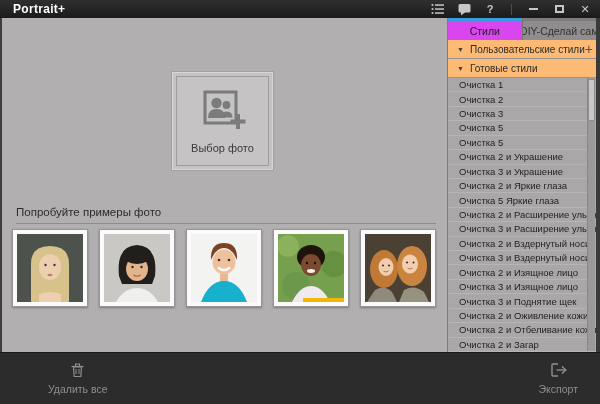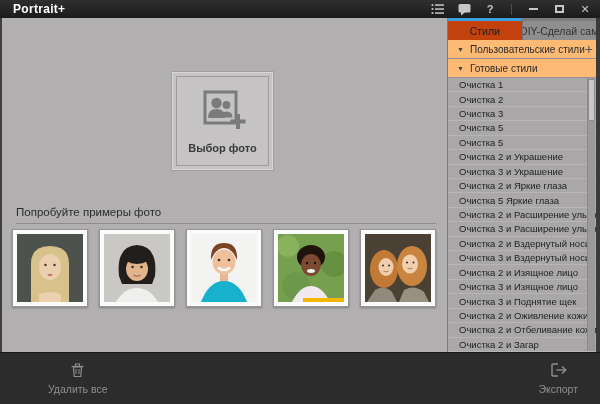--- a/index.html
+++ b/index.html
@@ -19,37 +19,37 @@
   .max-shape { width:9px; height:8px; border:2px solid #c6c6c6; }
 
   
   .content { flex:1 1 auto; display:flex; min-height:0; border-left:2px solid #3e3e3e; border-right:4px solid #3a3a3a; }
 
   
   .main { position:relative; width:445px; flex:0 0 445px; background:#b1afaf; }
   .choose-btn { position:absolute; left:170px; top:54px; width:101px; height:98px;
                 background:#c5c3c3; border:1px solid #d8d7d7; box-shadow:0 0 0 1px #a2a0a0; cursor:pointer; }
   .choose-inner { position:absolute; inset:3px; border:1px solid #9d9b9b; display:flex; flex-direction:column;
-                  align-items:center; justify-content:center; gap:5px;font-weight:bold; }
+                  align-items:center; justify-content:center; gap:5px; }
   .choose-label { font-size:11px; color:#3a3a3a; }
 
   .samples-title { position:absolute; left:14px; top:188px; font-size:11.5px; color:#2c2c2c; }
   .samples-line { position:absolute; left:14px; top:205px; width:420px; height:1px; background:#8d8b8b; }
   .photo-row { position:absolute; left:10px; top:211px; display:flex; gap:11px; }
   .photo { width:76px; height:78px; background:#fbfbfb; border:1px solid #969494; padding:4px;
            box-shadow:0 1px 2px rgba(0,0,0,.3); cursor:pointer; }
   .photo svg { display:block; width:66px; height:68px; }
 
   
   .sidebar { flex:1 1 auto; background:#a9a7a7; display:flex; flex-direction:column; position:relative;
              border-left:1px solid #7d7b7b; min-width:0; }
   .tabs { height:22px; flex:0 0 22px; display:flex; }
   .tab { flex:1; display:flex; align-items:center; justify-content:center; font-size:10.5px; color:#333;
          background:#8f8d8d; border-top:3px solid #7e7c7c; cursor:pointer; white-space:nowrap; overflow:hidden; }
-  .tab.active { background:#c2410c; border-top:3px solid #3a9fe0; color:#1f1f1f; }
+  .tab.active { background:#d946ef; border-top:3px solid #3a9fe0; color:#1f1f1f; }
   .tab.inactive { border-left:1px solid #757373; }
   .section-header { height:19px; flex:0 0 19px; display:flex; align-items:center; padding:0 9px;
                     font-size:10px; color:#2b2b2b; border-bottom:1px solid #949292; cursor:pointer;
                     background:#fdba74; white-space:nowrap; }
   .section-header .tri { font-size:7px; color:#444; margin-right:6px; }
   .section-header .plus { margin-left:auto; font-size:14px; color:#555; line-height:1; cursor:pointer; padding-right:7px; }
   .styles-list { flex:1 1 auto; display:flex; flex-direction:column; min-height:0; }
   .style-item { flex:1 1 auto; display:flex; align-items:center; padding-left:11px; font-size:9.5px;
                 color:#232323; border-bottom:1px solid #b6b4b4; white-space:nowrap; overflow:hidden; cursor:pointer; }
   .scrollbar { position:absolute; right:1px; top:59px; bottom:1px; width:8px; background:#9b9999;

